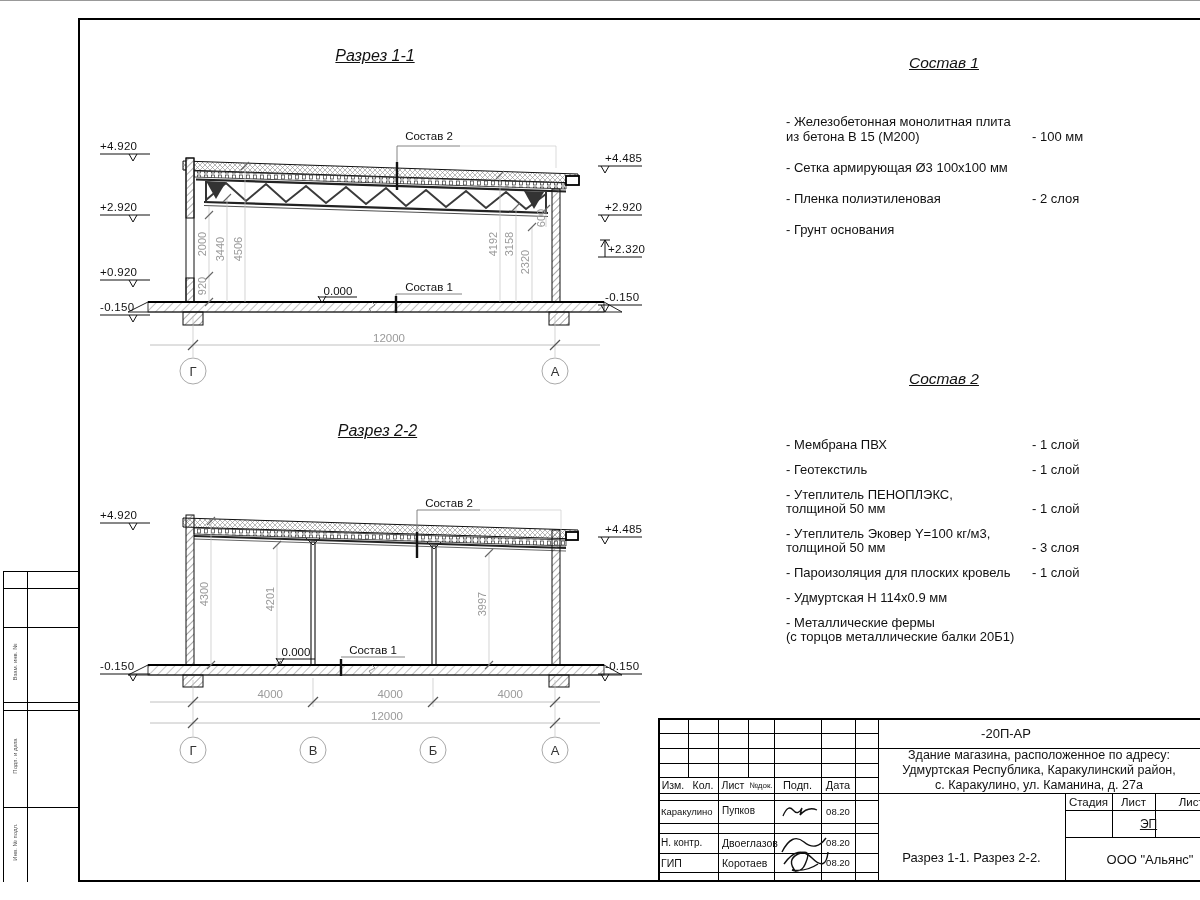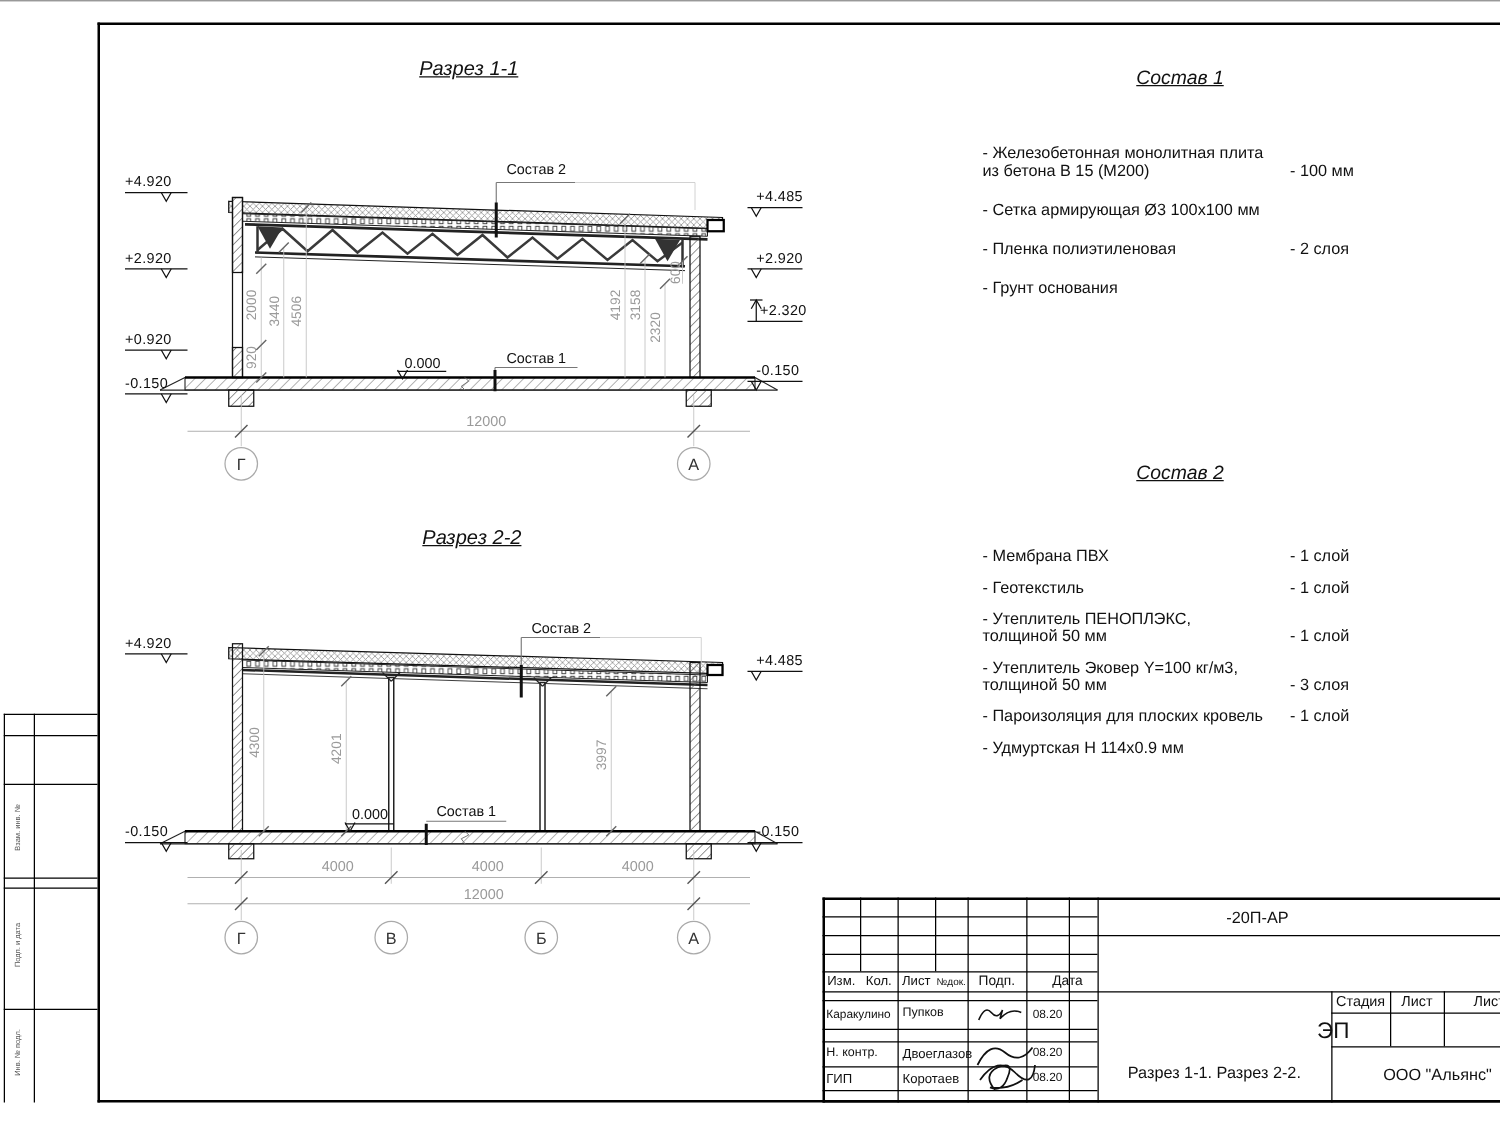--- a/index.html
+++ b/index.html
@@ -327,20 +327,25 @@
       <div class="sval">- 3 слоя</div>
     </div>
     <div class="sitem">
       <div class="sname">- Пароизоляция для плоских кровель</div>
       <div class="sval">- 1 слой</div>
     </div>
     <div class="sitem">
       <div class="sname">- Удмуртская Н 114х0.9 мм</div>
       <div class="sval"></div>
     </div>
+    <div class="sitem">
+      <div class="sname">- Металлические фермы
+(с торцов металлические балки 20Б1)</div>
+      <div class="sval"></div>
+    </div>
   </div>
 
   <div class="abs" style="left:658px;top:718px;width:542px;height:164px;border:2px solid #000;border-right:none;box-sizing:border-box;"></div>
 
   <div class="ln" style="left:688px;top:718px;width:1px;height:59px;"></div>
   <div class="ln" style="left:718px;top:718px;width:1px;height:164px;"></div>
   <div class="ln" style="left:748px;top:718px;width:1px;height:59px;"></div>
   <div class="ln" style="left:774px;top:718px;width:1px;height:164px;"></div>
   <div class="ln" style="left:821px;top:718px;width:1px;height:164px;"></div>
   <div class="ln" style="left:855px;top:718px;width:1px;height:164px;"></div>
@@ -360,21 +365,21 @@
   <div class="ln" style="left:658px;top:853px;width:220px;height:1px;"></div>
   <div class="ln" style="left:658px;top:872px;width:220px;height:1px;"></div>
   <div class="ln" style="left:1065px;top:810px;width:135px;height:1px;"></div>
   <div class="ln" style="left:1065px;top:837px;width:135px;height:1px;"></div>
 
   <div class="tb-cell" style="left:658px;top:778px;width:30px;height:14px;font-size:10.5px;">Изм.</div>
   <div class="tb-cell" style="left:688px;top:778px;width:30px;height:14px;font-size:10.5px;">Кол.</div>
   <div class="tb-cell" style="left:718px;top:778px;width:30px;height:14px;font-size:10.5px;">Лист</div>
   <div class="tb-cell" style="left:748px;top:778px;width:26px;height:14px;font-size:8px;">№док.</div>
   <div class="tb-cell" style="left:774px;top:778px;width:47px;height:14px;font-size:11px;">Подп.</div>
-  <div class="tb-cell" style="left:821px;top:778px;width:34px;height:14px;font-size:11px;padding-left:16px;">Дата</div>
+  <div class="tb-cell" style="left:821px;top:778px;width:34px;height:14px;font-size:11px;">Дата</div>
 
   <div class="t" style="left:661px;top:806px;font-size:9.5px;">Каракулино</div>
   <div class="t" style="left:722px;top:805px;font-size:10px;">Пупков</div>
   <div class="tb-cell" style="left:821px;top:804px;width:34px;height:14px;font-size:9.5px;">08.20</div>
   <div class="t" style="left:661px;top:837px;font-size:10px;">Н. контр.</div>
   <div class="t" style="left:722px;top:837px;font-size:10.5px;">Двоеглазов</div>
   <div class="tb-cell" style="left:821px;top:835px;width:34px;height:14px;font-size:9.5px;">08.20</div>
   <div class="t" style="left:661px;top:857px;font-size:10.5px;">ГИП</div>
   <div class="t" style="left:722px;top:857px;font-size:10.5px;">Коротаев</div>
   <div class="tb-cell" style="left:821px;top:855px;width:34px;height:14px;font-size:9.5px;">08.20</div>
@@ -382,20 +387,23 @@
   <svg class="abs" style="left:778px;top:801px;" width="44" height="21">
     <path d="M5,15 Q10,3 15,9 T24,7 L22,14 Q30,5 39,9" fill="none" stroke="#111" stroke-width="1.3"></path>
   </svg>
   <svg class="abs" style="left:774px;top:828px;" width="58" height="50">
     <path d="M8,24 Q18,4 30,14 T52,10" fill="none" stroke="#111" stroke-width="1.4"></path>
     <path d="M10,36 Q24,16 38,30 T54,24" fill="none" stroke="#111" stroke-width="1.4"></path>
     <path d="M22,44 q-10,-12 2,-18 q14,-6 8,8 q-4,12 -14,8 q14,2 26,-6" fill="none" stroke="#111" stroke-width="1.4"></path>
   </svg>
 
   <div class="tb-cell" style="left:878px;top:719px;width:256px;height:29px;font-size:13px;">-20П-АР</div>
+  <div class="tb-cell pre" style="left:878px;top:748px;width:322px;height:45px;font-size:12.5px;line-height:15px;">Здание магазина, расположенное по адресу:
+Удмуртская Республика, Каракулинский район,
+с. Каракулино, ул. Каманина, д. 27а</div>
   <div class="tb-cell" style="left:878px;top:835px;width:187px;height:45px;font-size:13px;">Разрез 1-1. Разрез 2-2.</div>
   <div class="tb-cell" style="left:1065px;top:794px;width:47px;height:16px;font-size:11.5px;">Стадия</div>
   <div class="tb-cell" style="left:1112px;top:794px;width:43px;height:16px;font-size:11.5px;">Лист</div>
   <div class="tb-cell" style="left:1155px;top:794px;width:85px;height:16px;font-size:11.5px;">Листов</div>
-  <div class="tb-cell" style="left:1043px;top:811px;width:47px;height:26px;font-size:18px;">ЭП</div>
+  <div class="tb-cell" style="left:1125px;top:811px;width:47px;height:26px;font-size:12px;text-decoration:underline;">ЭП</div>
   <div class="tb-cell" style="left:1065px;top:837px;width:170px;height:45px;font-size:13px;">ООО "Альянс"</div>
 
 </div>
 
 </body></html>

